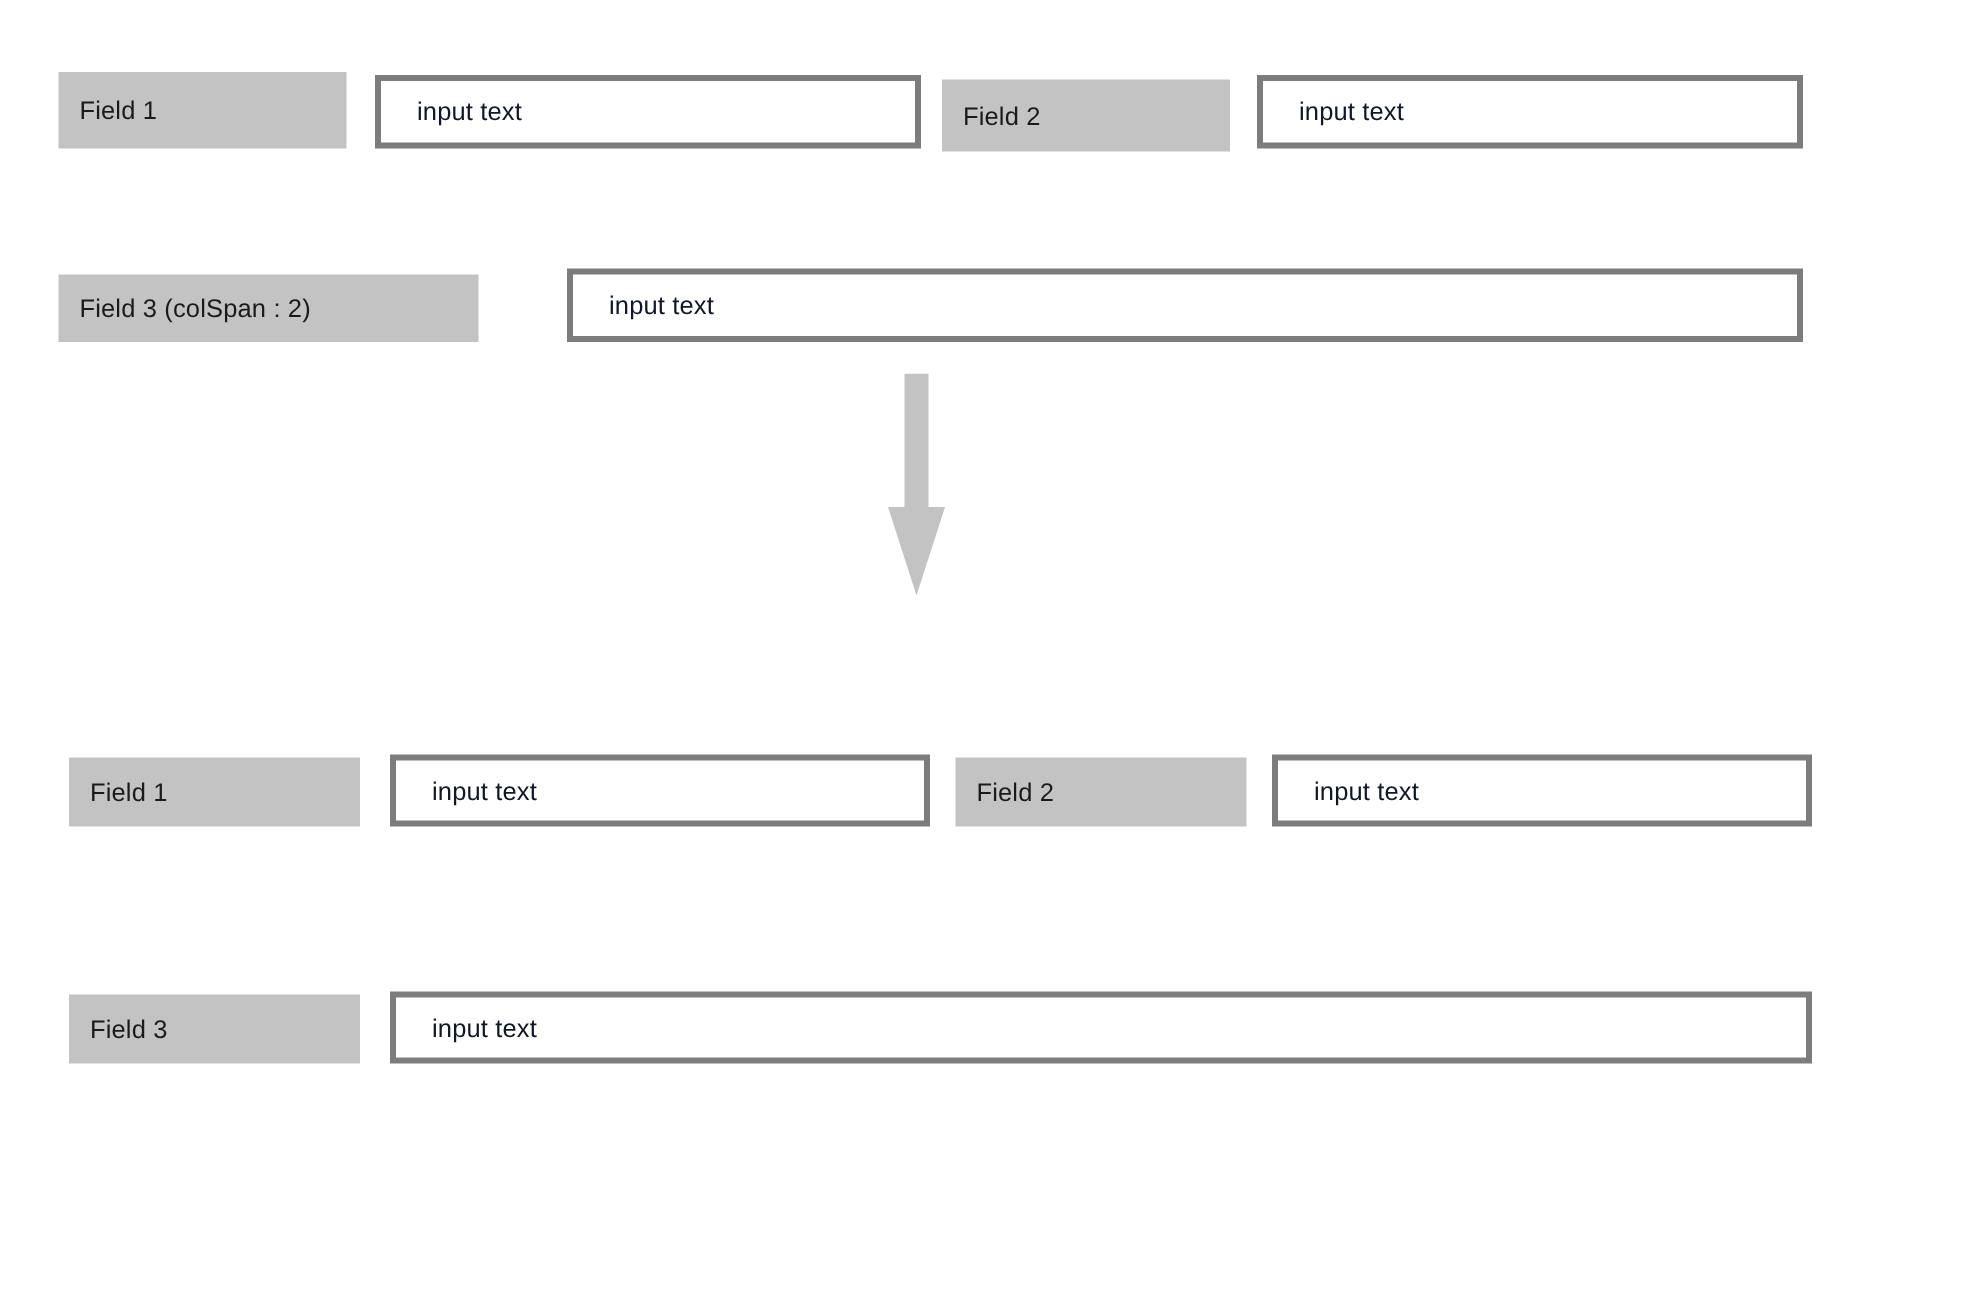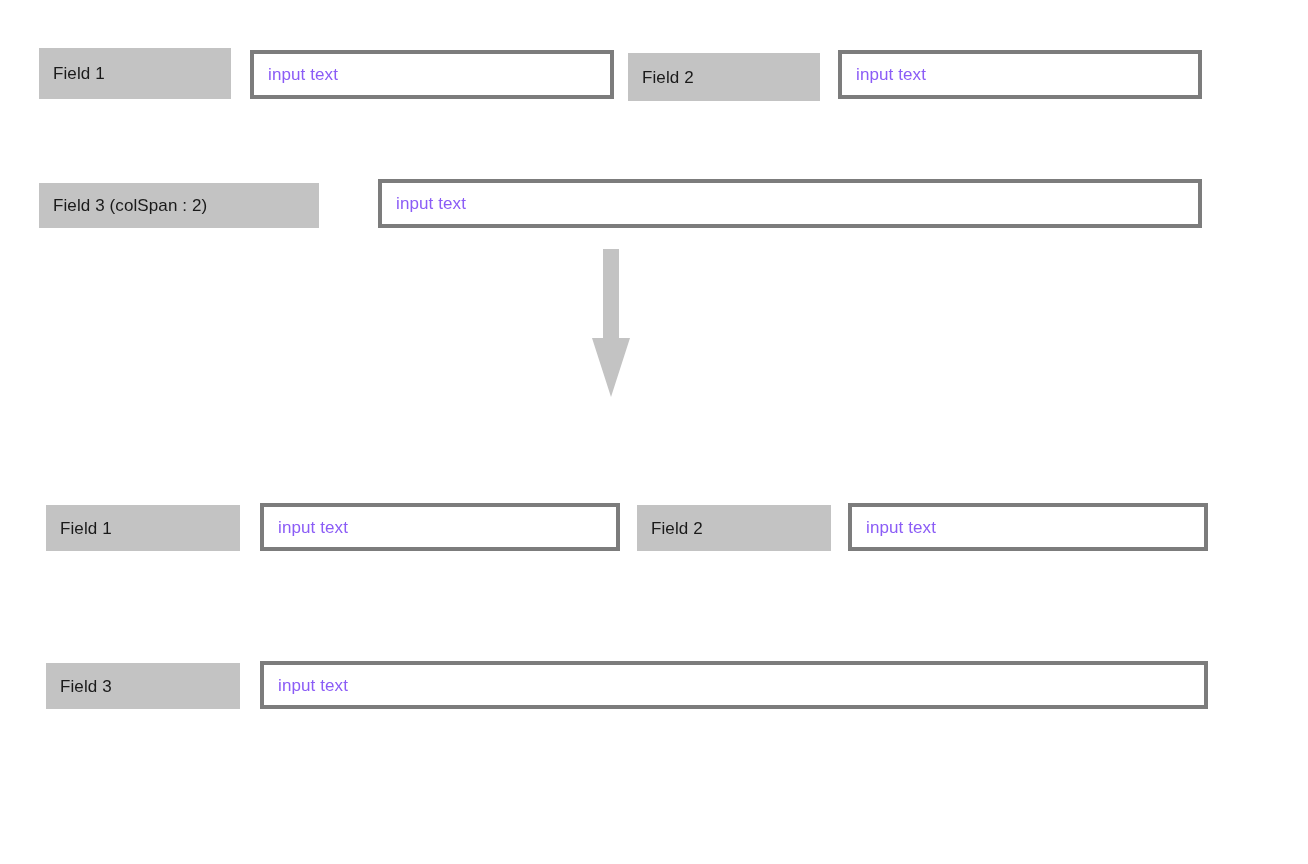--- a/index.html
+++ b/index.html
@@ -37,22 +37,22 @@
   }
 
   
   .input-cell {
     position: absolute;
     background: #ffffff;
     border: 4px solid #7c7c7c;
     box-sizing: border-box;
     display: flex;
     align-items: center;
-    padding-left: 14px;
-    color: #8b5cf6;
+    padding-left: 24px;
+    color: #0f172a;
     font-size: 17px;
     line-height: 1;
     white-space: nowrap;
     letter-spacing: 0.1px;
   }
 
   
   .arrow {
     position: absolute;
     left: 592px;

